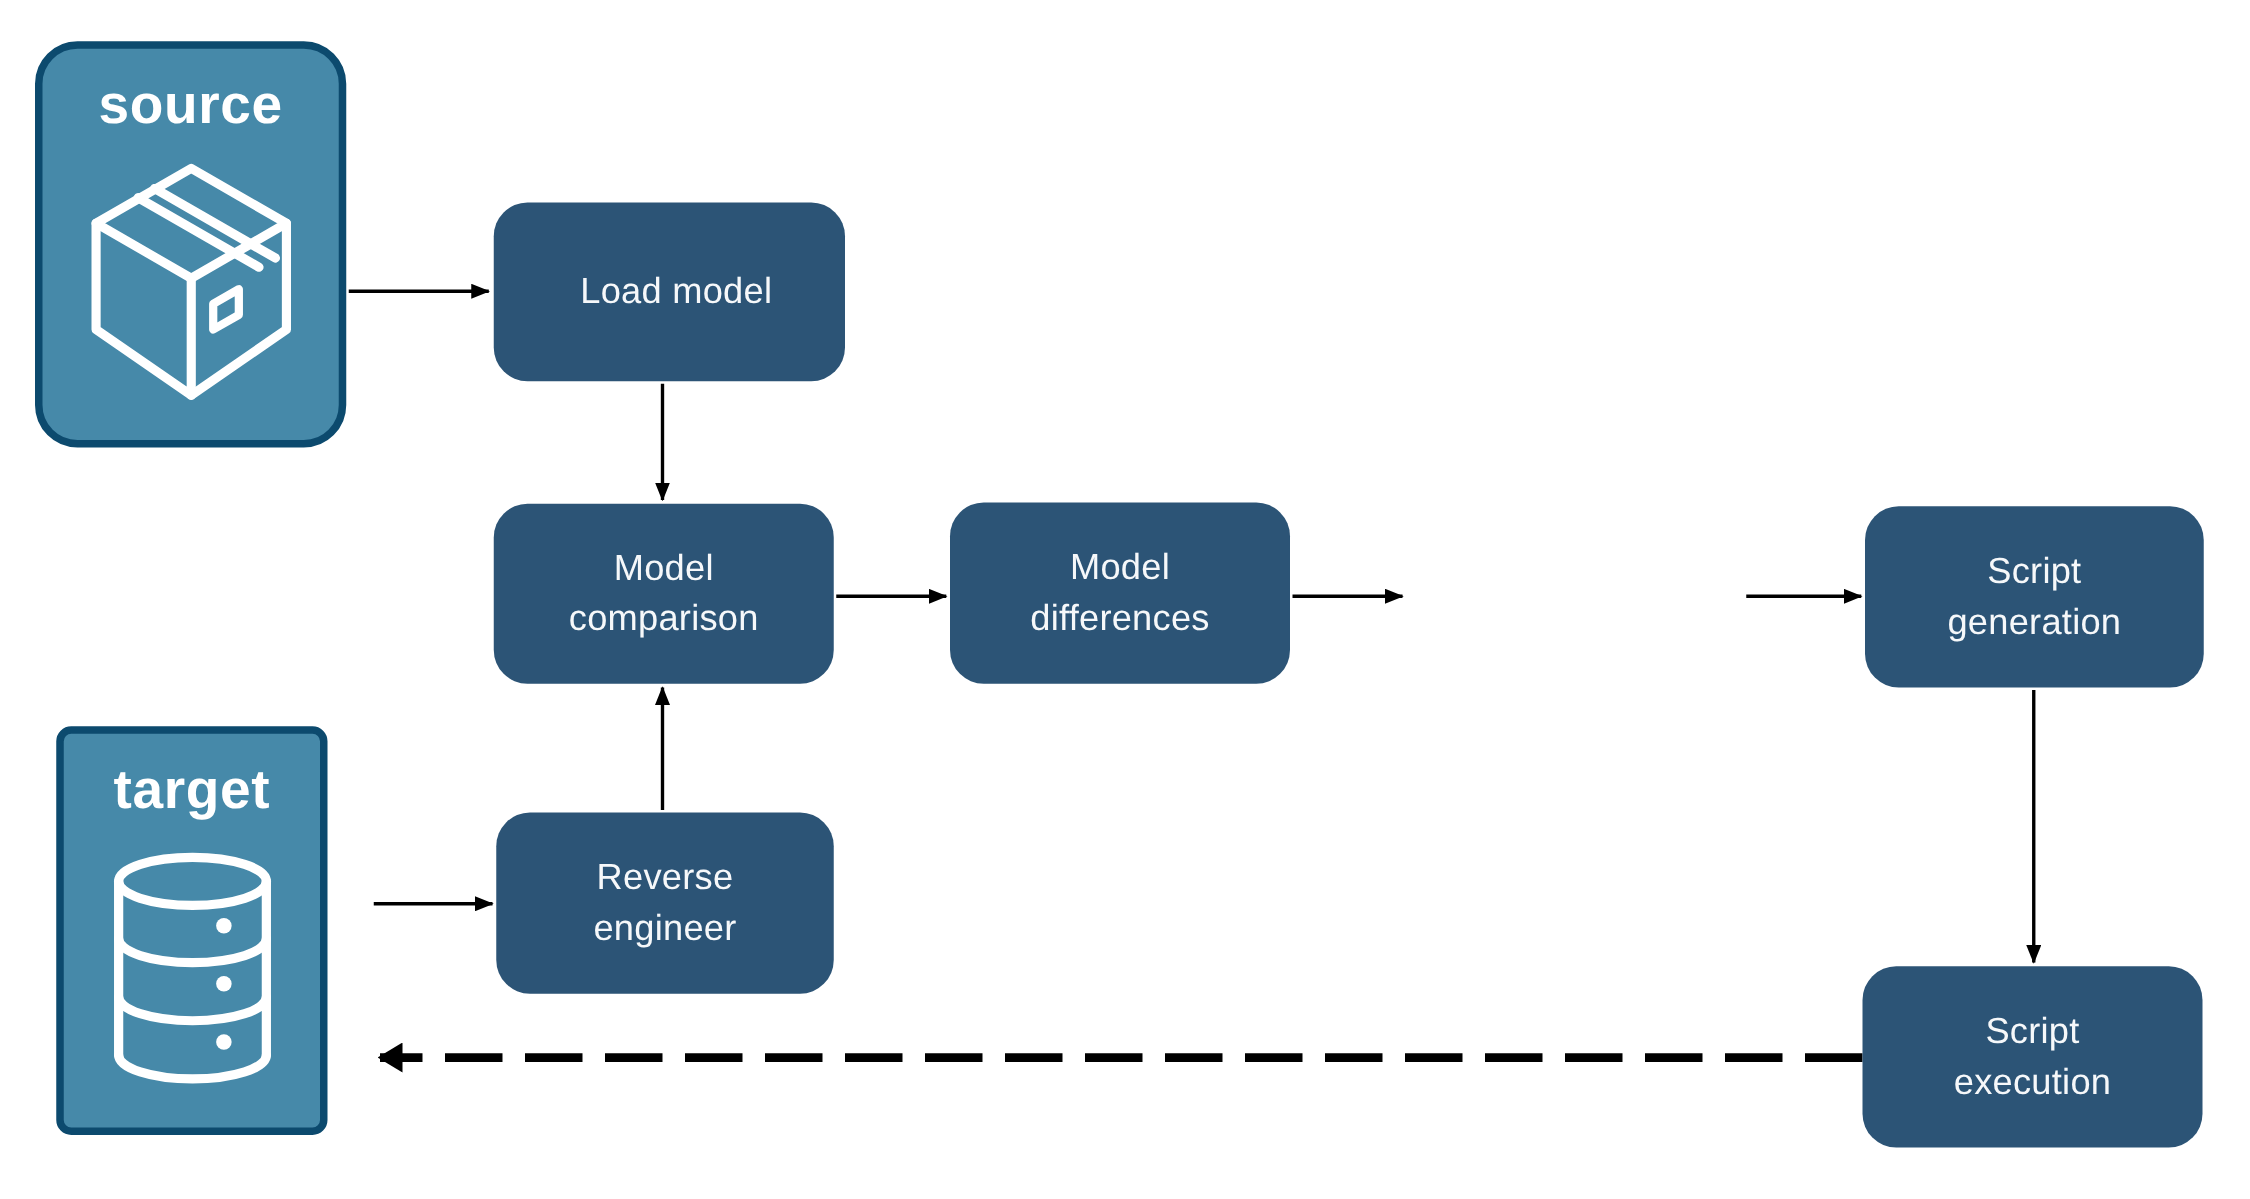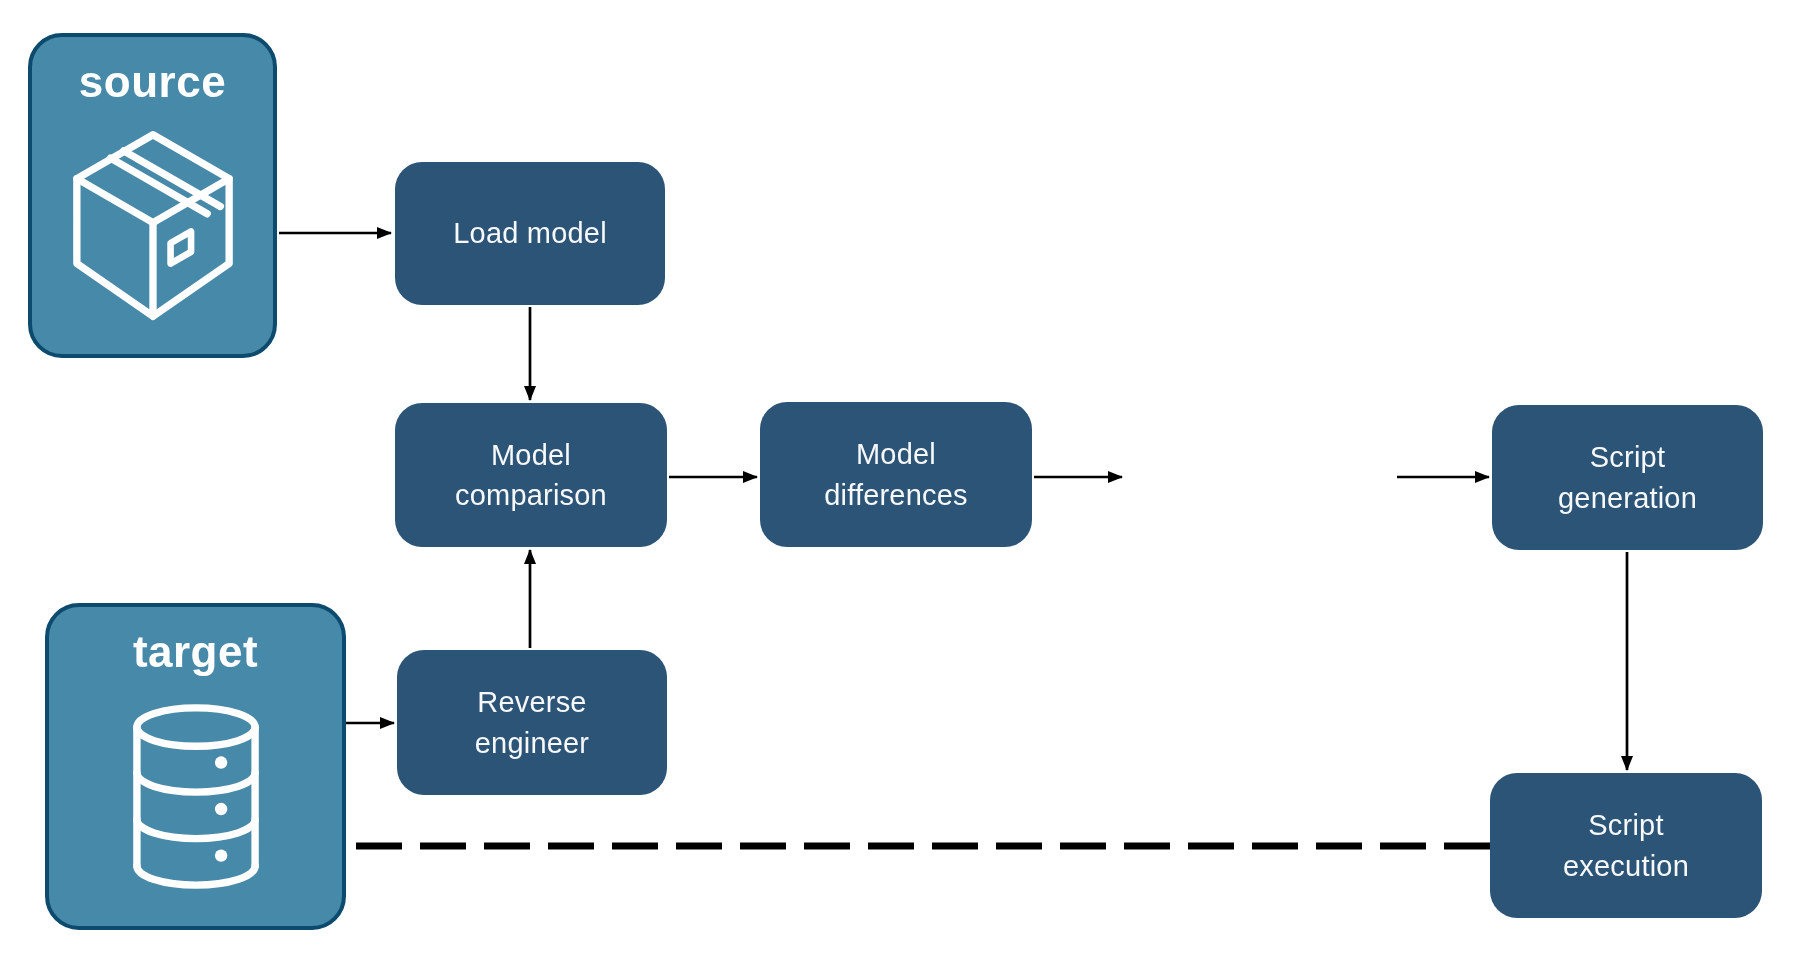--- a/index.html
+++ b/index.html
@@ -8,21 +8,21 @@
     font-family:"Liberation Sans", sans-serif;
   }
   svg.wires{position:absolute;left:0;top:0;pointer-events:none;}
   .node{
     position:absolute;background:#2C5476;border-radius:27px;
     color:#F6F8FA;font-size:29px;line-height:1.38;text-align:center;
     display:flex;align-items:center;justify-content:center;
     white-space:pre-line;letter-spacing:.2px;
   }
   .endpoint{
-    position:absolute;background:#4689A9;border:4px solid #0c4a6e;border-radius:34px;
+    position:absolute;background:#4689A9;border:6px solid #0c4a6e;border-radius:34px;
     display:flex;flex-direction:column;align-items:center;box-sizing:border-box;
   }
   .endpoint .ep-label{
     font-size:44px;font-weight:bold;color:#ffffff;margin-top:20px;letter-spacing:.5px;
   }
   .endpoint .ep-icon{
     flex:1;display:flex;align-items:center;justify-content:center;width:100%;
     padding-bottom:10px;box-sizing:border-box;
   }
 </style>
@@ -58,38 +58,38 @@
         <path d="M60 8 L112 38 L60 68 L8 38 Z"></path>
         <path d="M8 38 L8 96 L60 132 L60 68"></path>
         <path d="M112 38 L112 96 L60 132"></path>
         <path d="M40 19 L106 57"></path>
         <path d="M31 24 L97 62"></path>
         <path d="M72 82 L86 74 L86 88 L72 96 Z" stroke-width="4.5"></path>
       </svg>
     </div>
   </div>
 
-  <div class="endpoint" style="left:45px;top:603px;width:301px;height:327px;">
+  <div class="endpoint" style="left:45px;top:581px;width:217px;height:327px;border-radius:12px;">
     <div class="ep-label">target</div>
     <div class="ep-icon">
       <svg width="148" height="195" viewBox="0 0 100 132" fill="none" stroke="#ffffff" stroke-width="5" stroke-linecap="round">
         <ellipse cx="50" cy="19" rx="40" ry="13"></ellipse>
         <path d="M10 19 V113"></path>
         <path d="M90 19 V113"></path>
         <path d="M10 113 a40 13 0 0 0 80 0"></path>
         <path d="M10 50 a40 13 0 0 0 80 0"></path>
         <path d="M10 81.5 a40 13 0 0 0 80 0"></path>
         <circle cx="67" cy="43" r="4.2" fill="#ffffff" stroke="none"></circle>
         <circle cx="67" cy="74.5" r="4.2" fill="#ffffff" stroke="none"></circle>
         <circle cx="67" cy="106" r="4.2" fill="#ffffff" stroke="none"></circle>
       </svg>
     </div>
   </div>
 
-  <div class="node" style="left:395px;top:162px;width:270px;height:143px;">Load model</div>
+  <div class="node" style="left:395px;top:162px;width:270px;height:143px;padding-left:11px;">Load model</div>
 
   <div class="node" style="left:395px;top:403px;width:272px;height:144px;">Model
 comparison</div>
 
   <div class="node" style="left:760px;top:402px;width:272px;height:145px;">Model
 differences</div>
 
 
   <div class="node" style="left:1492px;top:405px;width:271px;height:145px;">Script
 generation</div>

